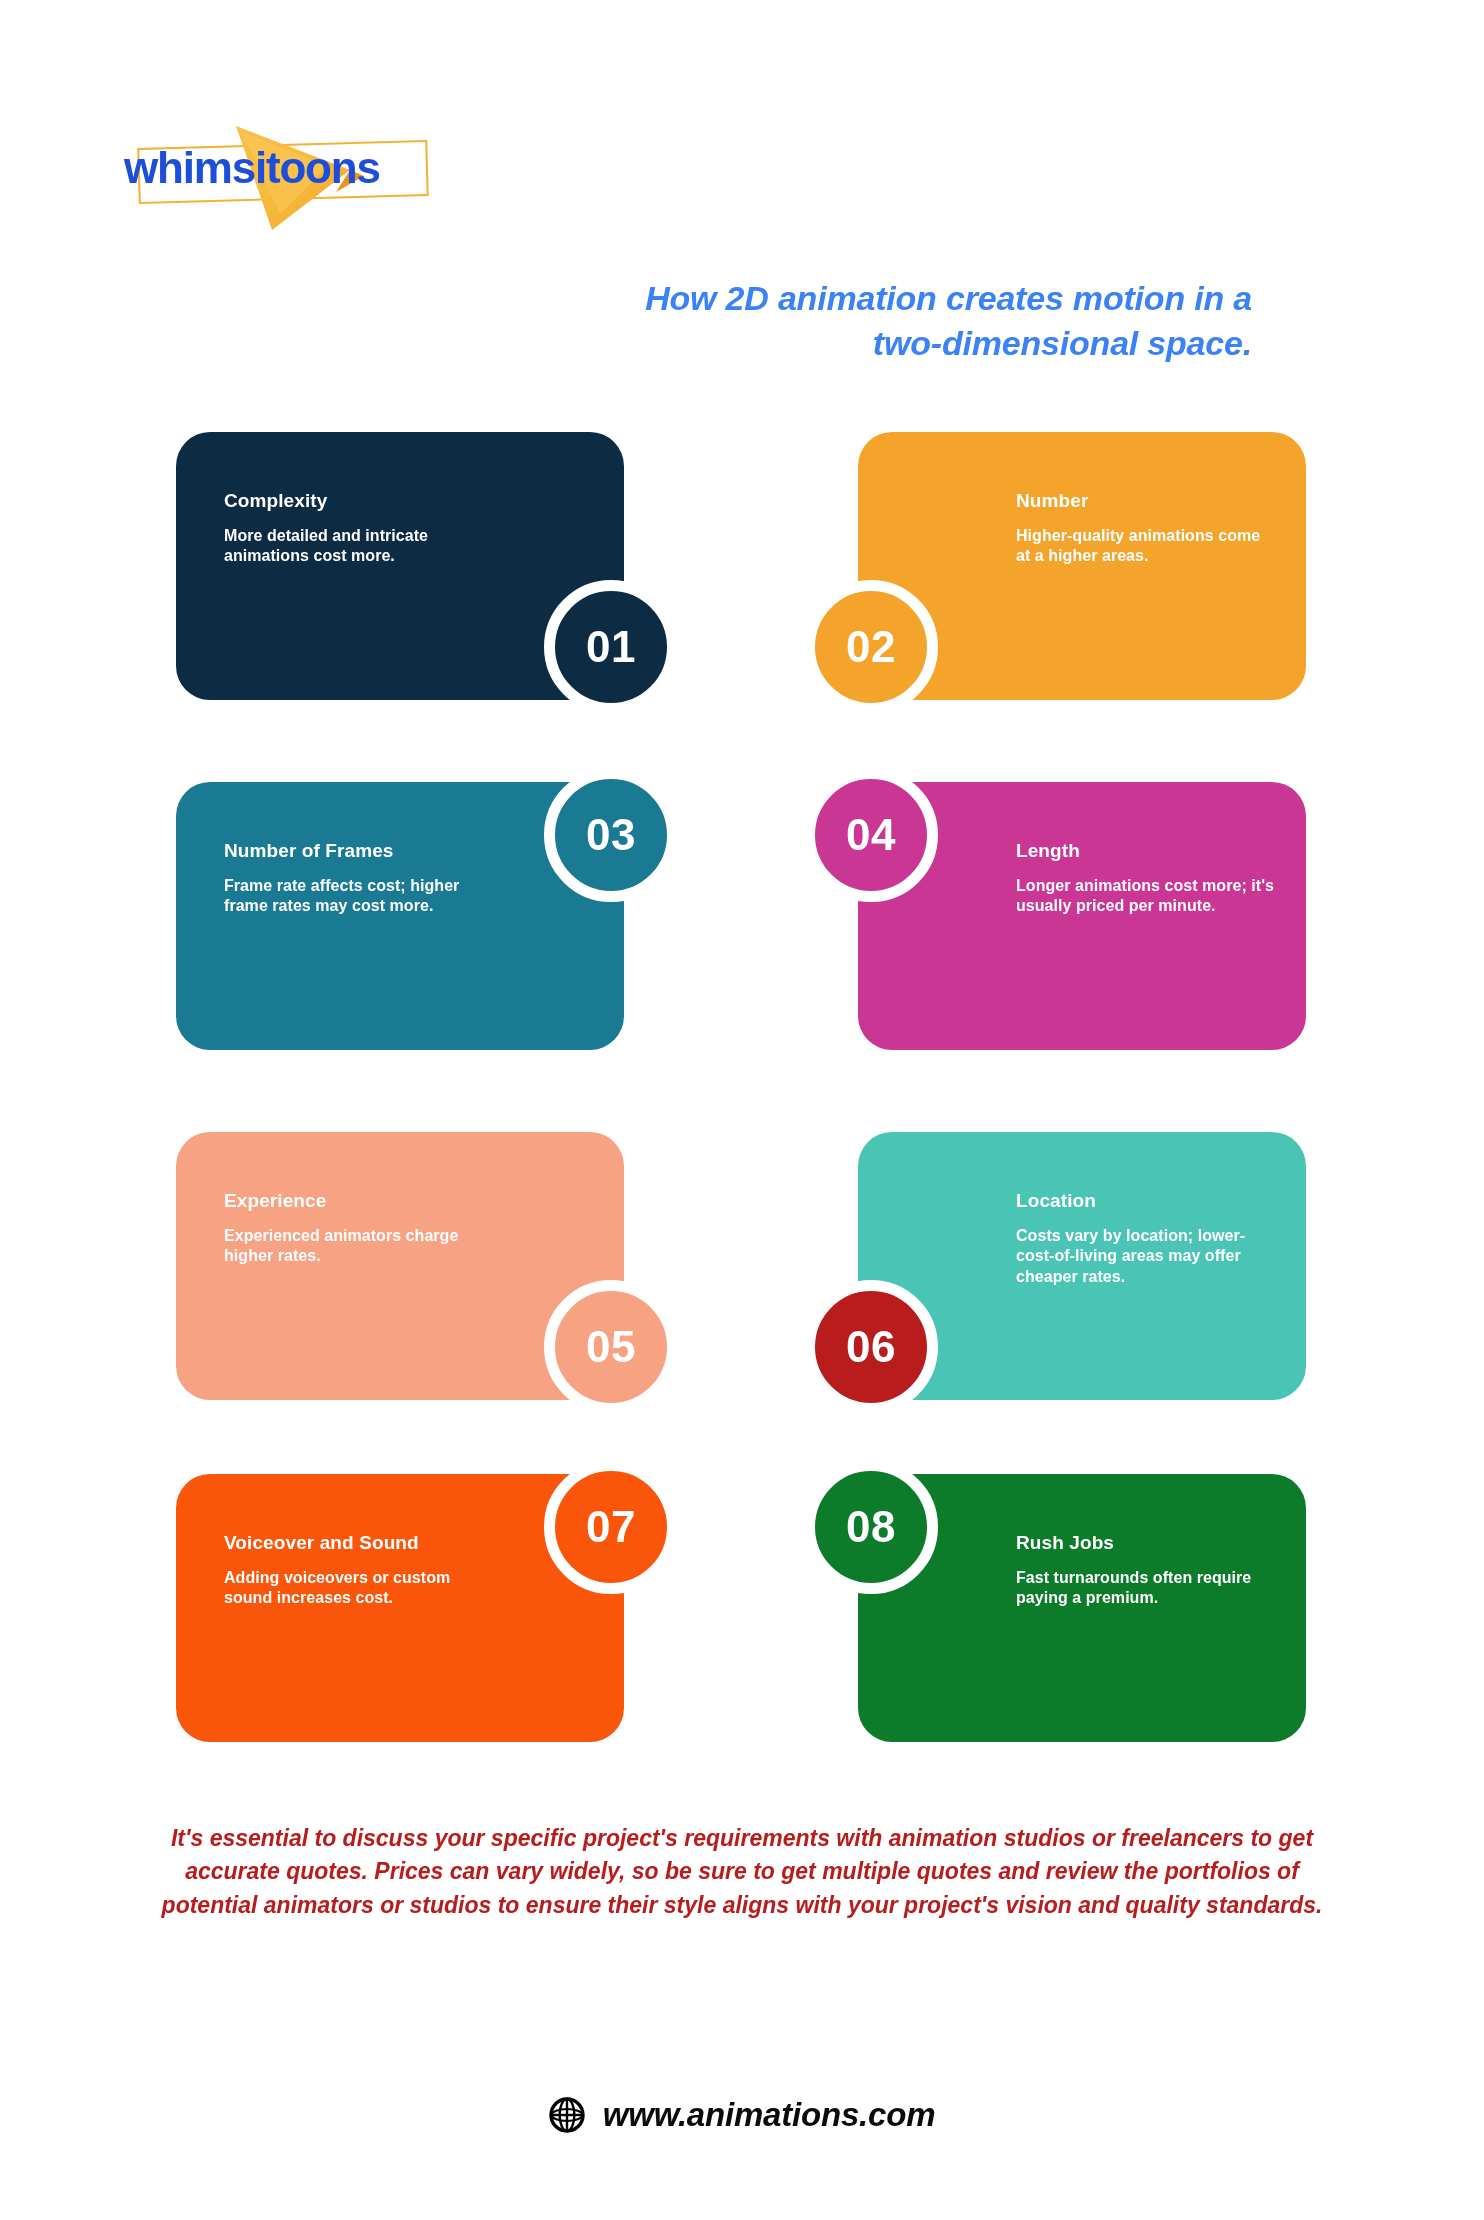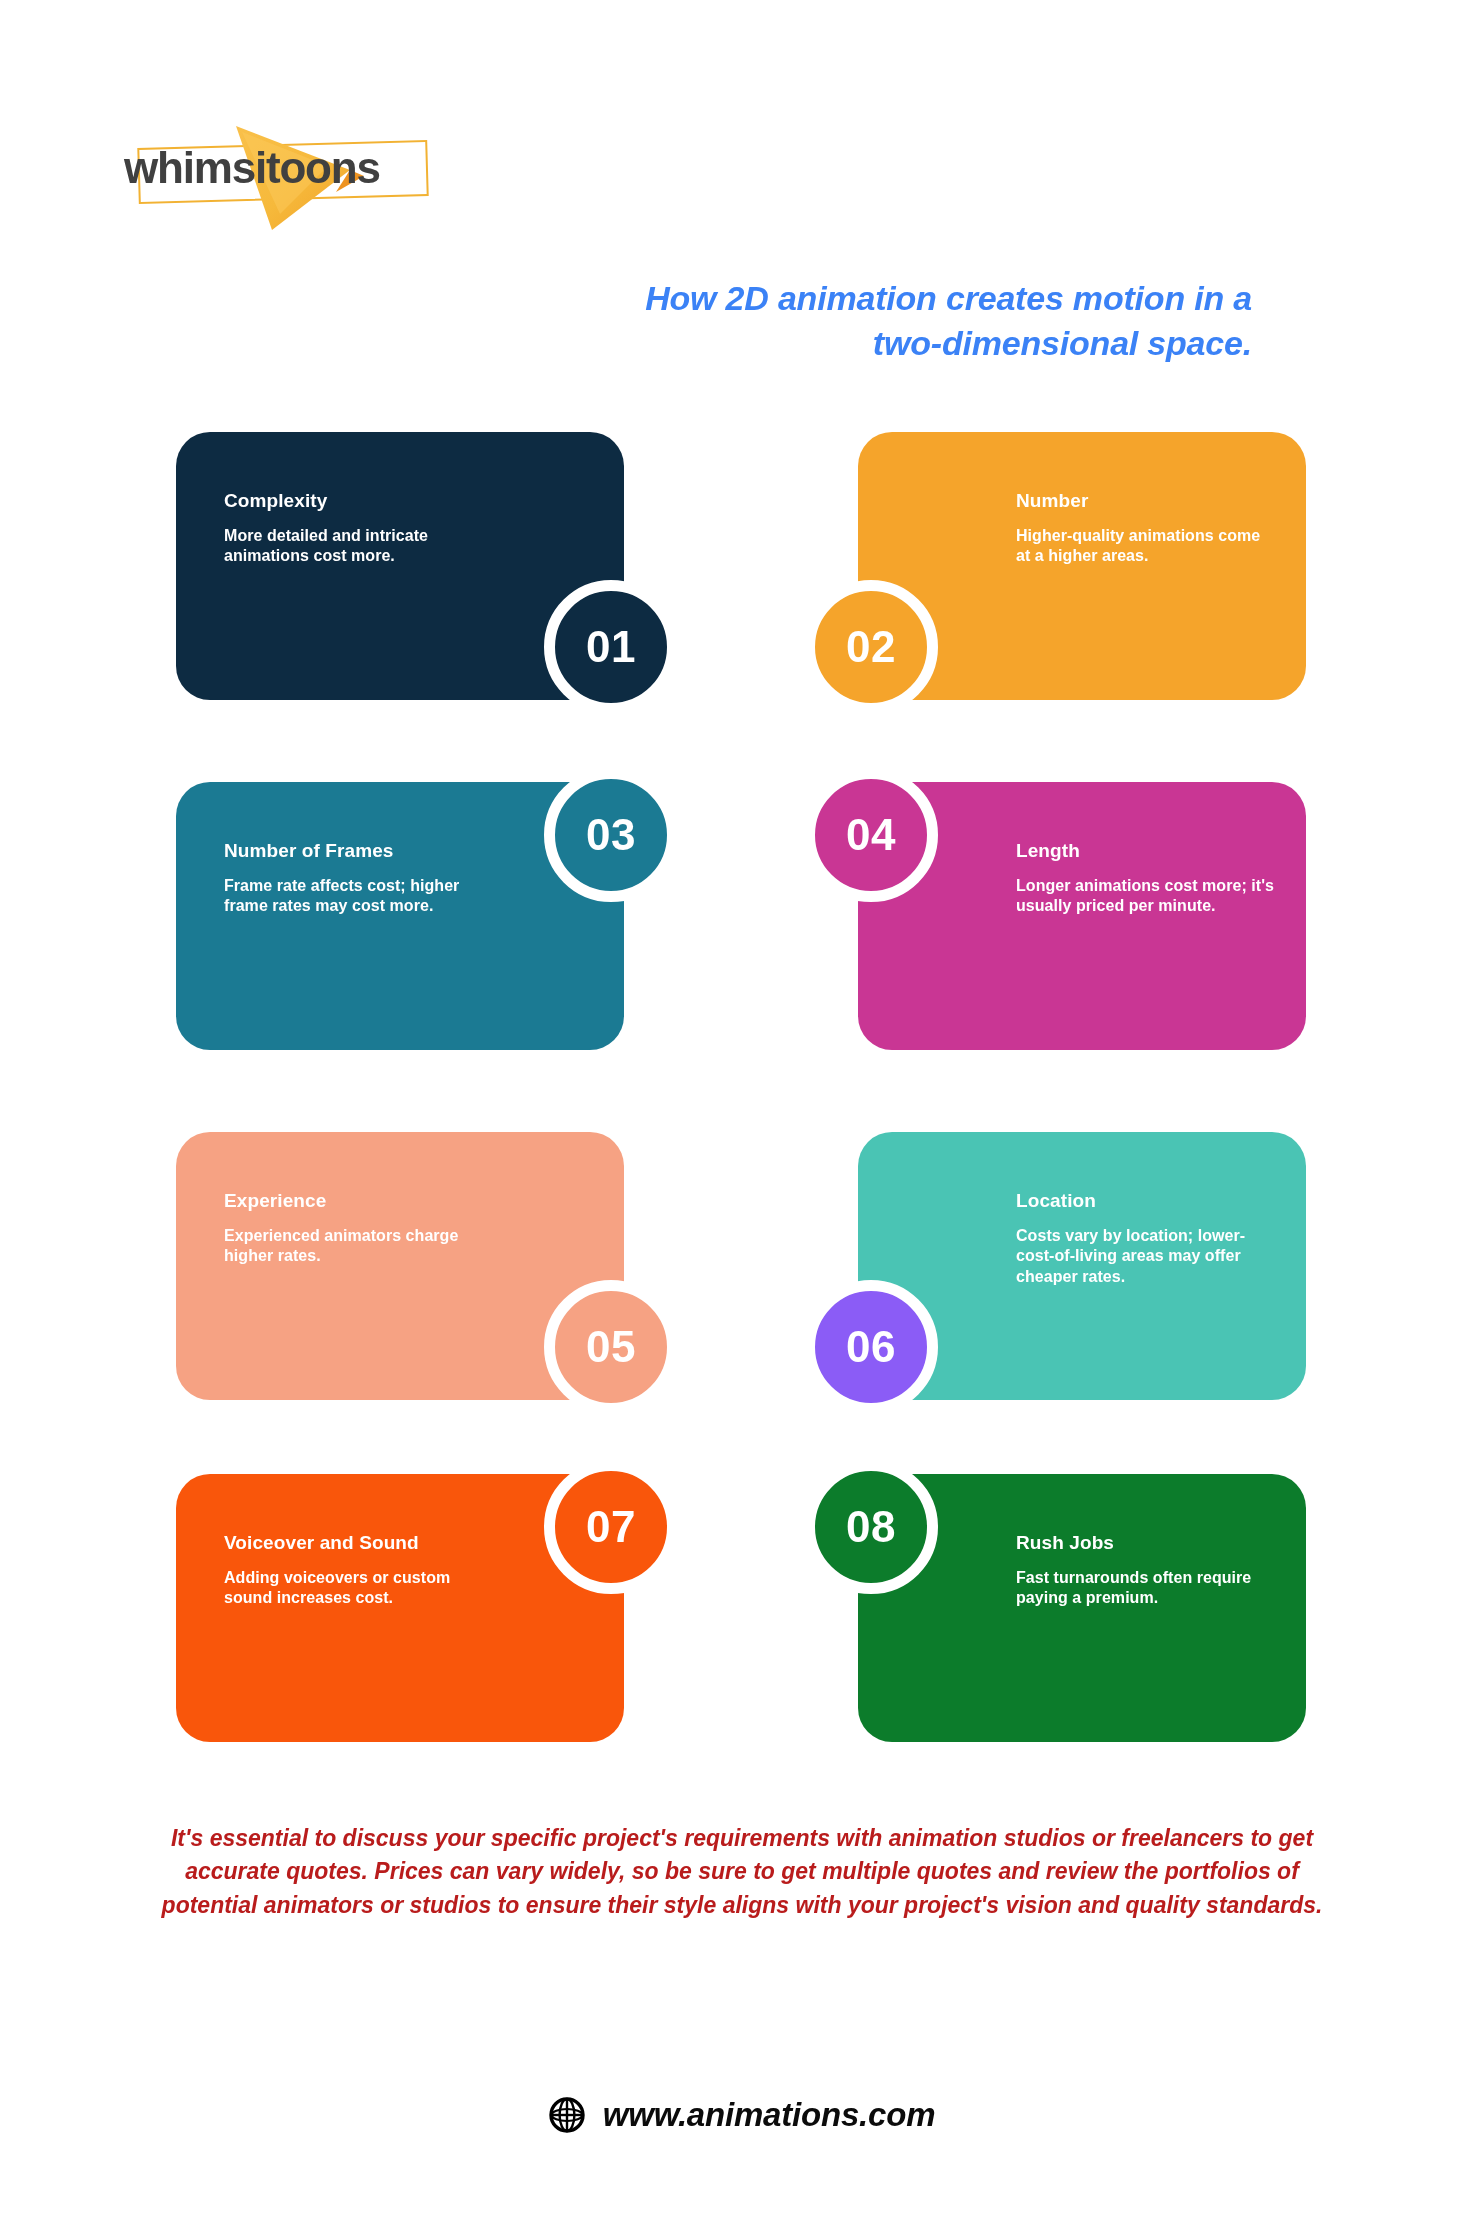--- a/index.html
+++ b/index.html
@@ -24,21 +24,21 @@
   }
   .logo-tri{
     position:absolute; left:104px; top:8px;
     width:0; height:0;
   }
   .logo-tri svg{ position:absolute; left:0; top:0; }
   .logo-text{
     position:absolute; left:0px; top:36px;
     width:330px;
     font-size:44px; font-weight:bold; letter-spacing:-1.2px;
-    color:#404040;
+    color:#1d4ed8;
     line-height:1;
   }
 
   
   .title{
     position:absolute; left:232px; top:276px; width:1020px;
     text-align:right;
     font-size:34px; font-weight:bold; font-style:italic;
     line-height:1.32;
     color:#3b82f6;
@@ -190,21 +190,21 @@
     <div class="badge br" id="b4" style="background: rgb(246, 162, 131);">
       <span>05</span>
     </div>
   </div>
 
   <div class="card right" id="c5" style="left: 858px; top: 1132px; background: rgb(74, 196, 180);">
     <div class="card-body">
       <div class="card-title">Location</div>
       <div class="card-desc">Costs vary by location; lower-cost-of-living areas may offer cheaper rates.</div>
     </div>
-    <div class="badge bl" id="b5" style="background: #8b5cf6; text-align: center;">
+    <div class="badge bl" id="b5" style="background: #b91c1c; text-align: center;">
       <span>06</span>
     </div>
   </div>
 
   <div class="card left" id="c6" style="left: 176px; top: 1474px; background: rgb(249, 86, 11);">
     <div class="card-body">
       <div class="card-title">Voiceover and Sound</div>
       <div class="card-desc">Adding voiceovers or custom sound increases cost.</div>
     </div>
     <div class="badge tr" id="b6" style="background: rgb(249, 86, 11);">

